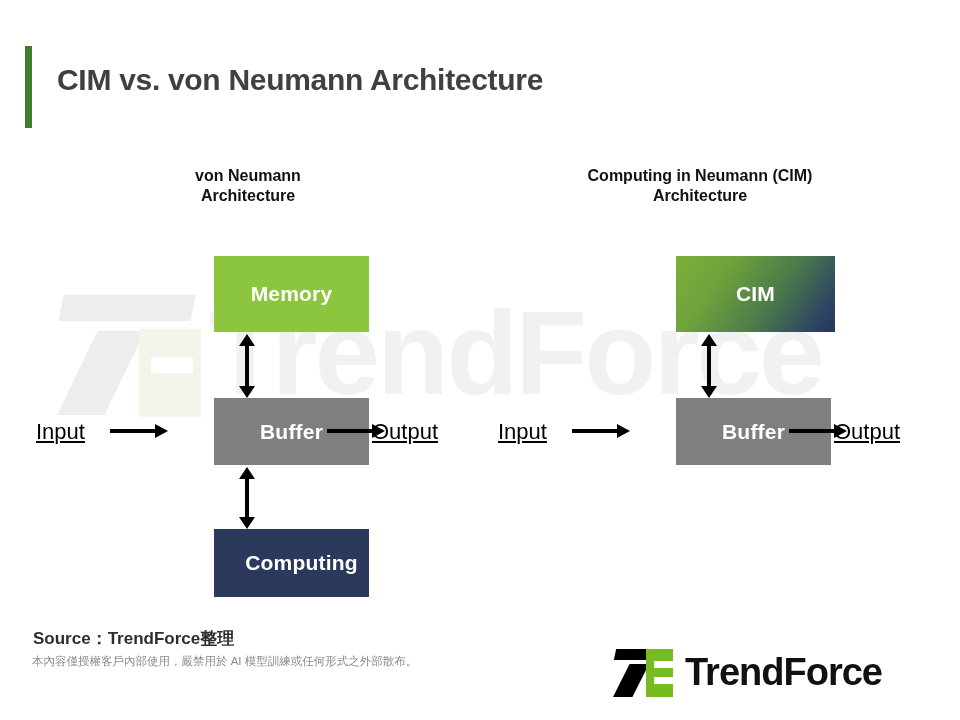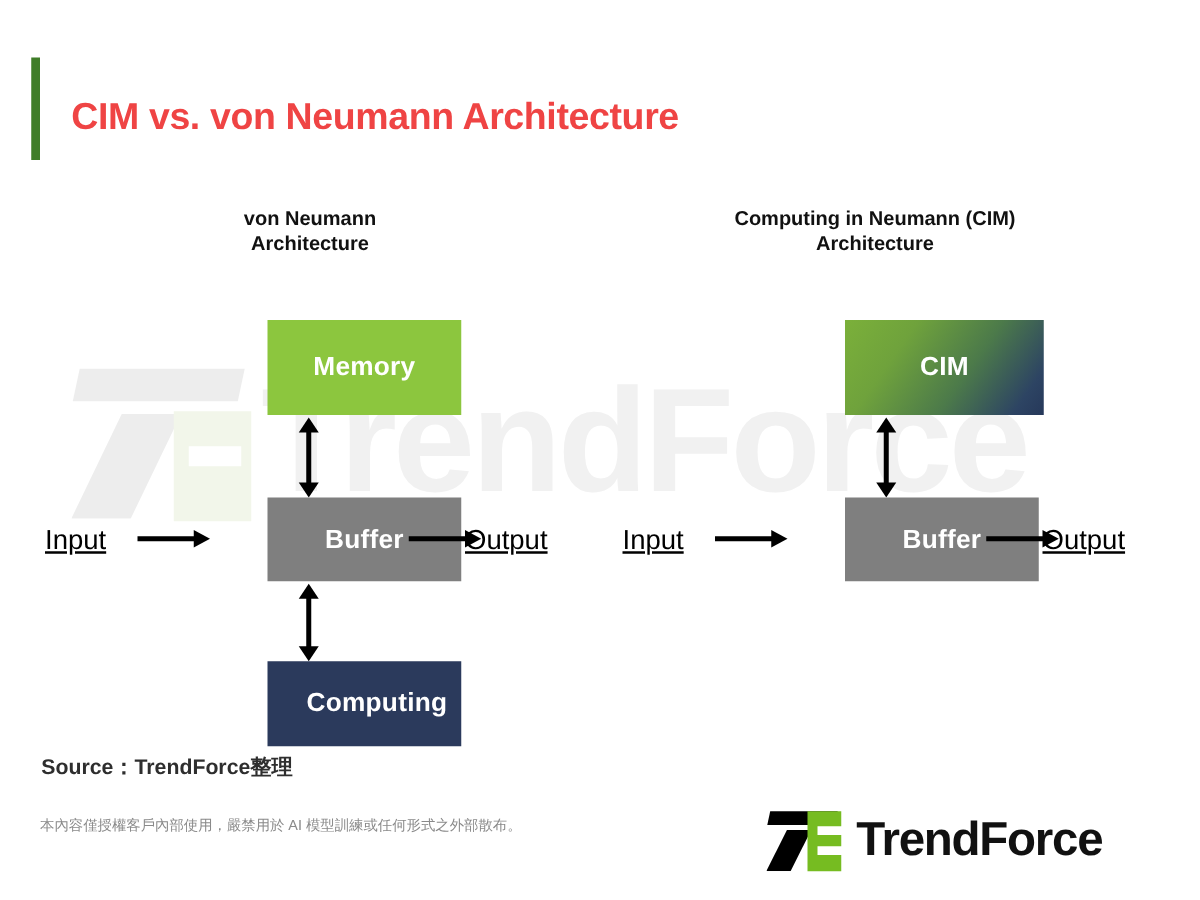--- a/index.html
+++ b/index.html
@@ -17,24 +17,24 @@
 
   
   .title-accent {
     position: absolute;
     left: 25px; top: 46px;
     width: 7px; height: 82px;
     background: #3f7d28;
   }
   .slide-title {
     position: absolute;
-    left: 57px; top: 77px;
+    left: 57px; top: 63px;
     font-size: 30px;
     font-weight: bold;
-    color: #ef4444;
+    color: #404040;
     letter-spacing: -0.3px;
     white-space: nowrap;
   }
 
   
   .watermark {
     position: absolute;
     left: 55px; top: 278px;
     width: 890px; height: 150px;
     display: flex;
@@ -145,21 +145,21 @@
     position: absolute; left: 0; bottom: 0;
     width: 0; height: 0;
     border-left: 8px solid transparent;
     border-right: 8px solid transparent;
     border-top: 12px solid #000000;
   }
 
   
   .source-line {
     position: absolute;
-    left: 33px; top: 602px;
+    left: 33px; top: 627px;
     font-size: 17px;
     font-weight: bold;
     color: #2e2e2e;
     white-space: nowrap;
   }
   .disclaimer {
     position: absolute;
     left: 32px; top: 653px;
     font-size: 11.5px;
     color: #8a8a8a;

